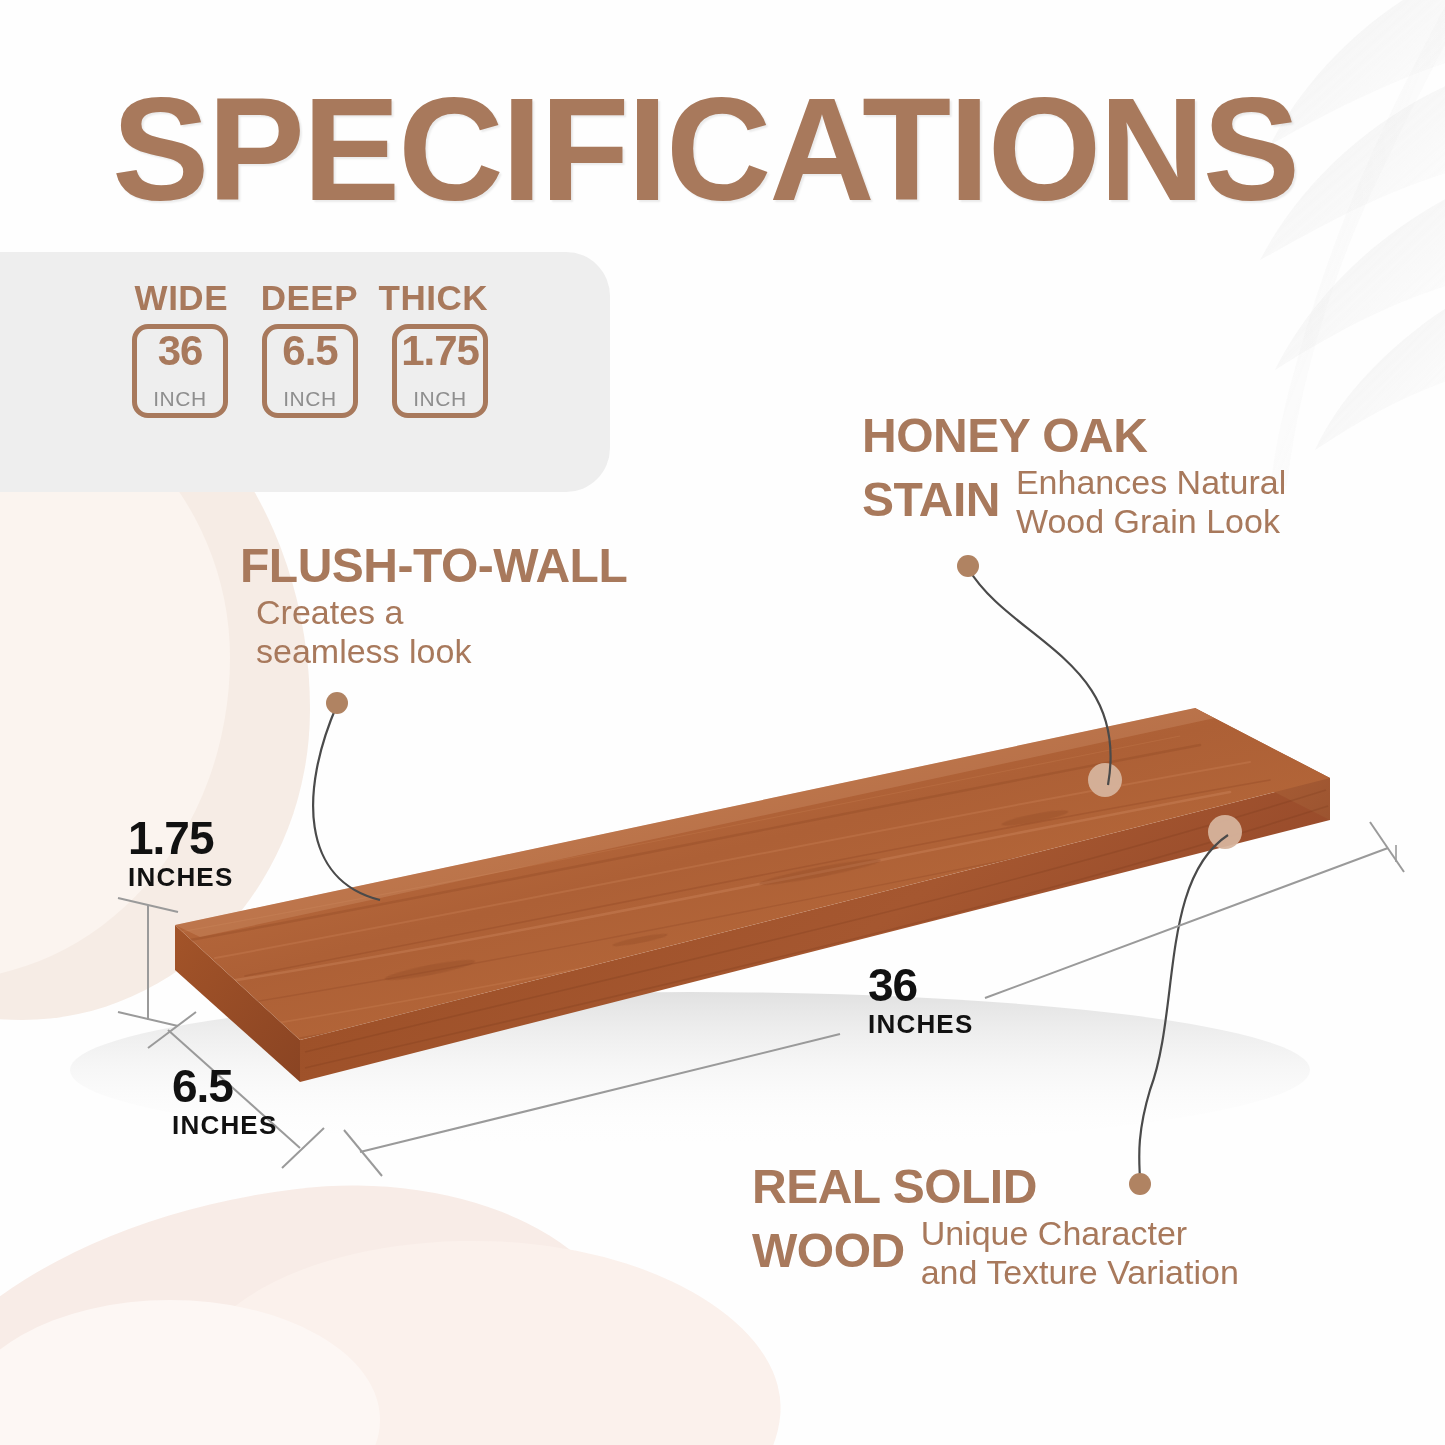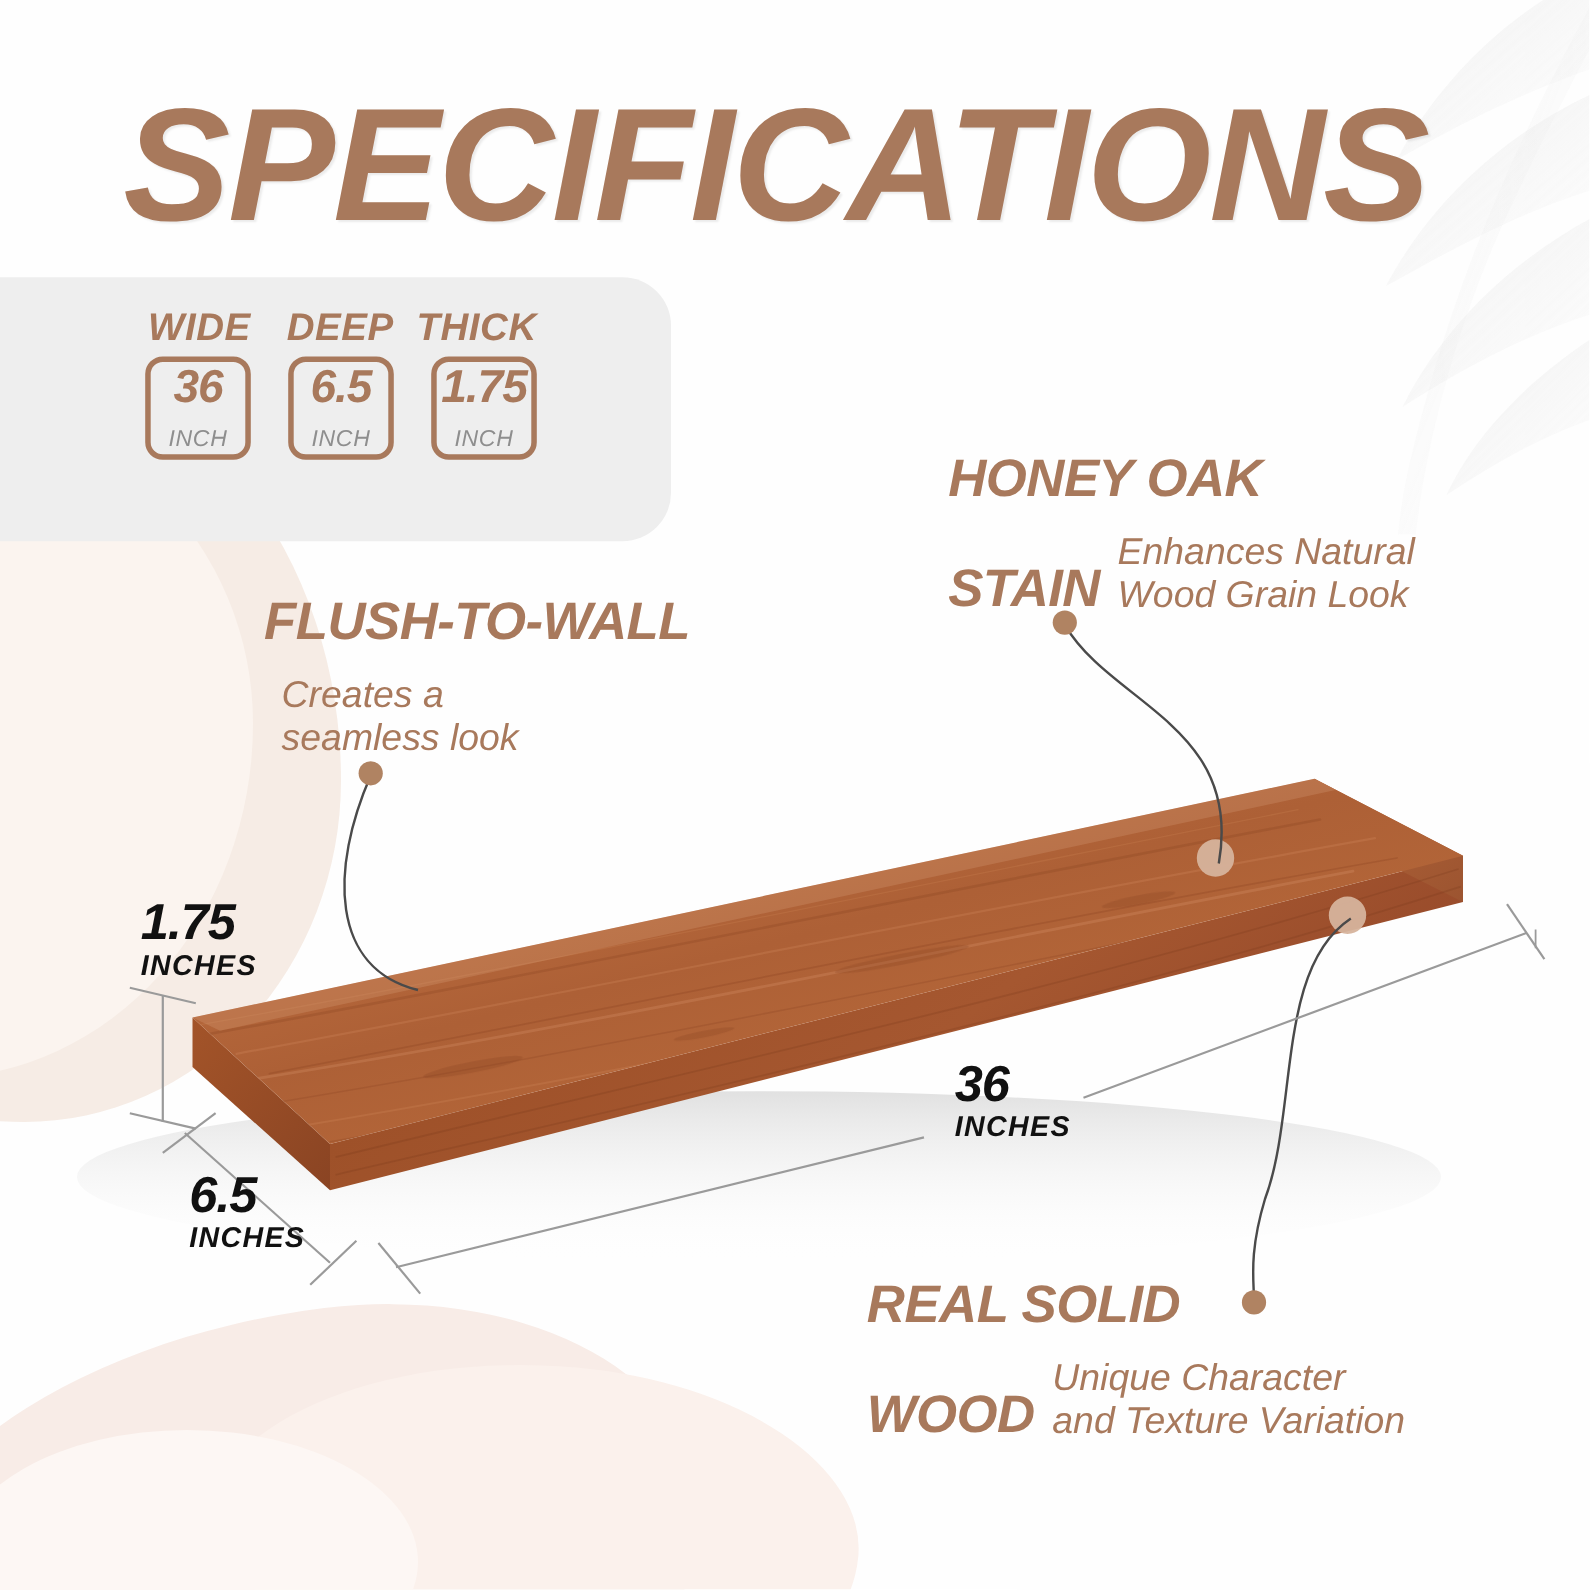--- a/index.html
+++ b/index.html
@@ -2,21 +2,21 @@
 <html><head>
 <meta charset="utf-8">
 <style>
   html,body{margin:0;padding:0;}
   body{
     width:1445px;height:1445px;
     background:#ffffff;
     font-family:"Liberation Sans", sans-serif;
     overflow:hidden;
   }
-  #stage{position:relative;width:1445px;height:1445px;overflow:hidden;background:#fefefe;font-style:italic;}
+  #stage{position:relative;width:1445px;height:1445px;overflow:hidden;background:#fefefe;}
 
   
   .blob{position:absolute;border-radius:50%;pointer-events:none;}
   #blob-left-outer{
     left:-330px;top:330px;width:640px;height:690px;
     background:#f6ece5;
     border-radius:52% 48% 45% 55%/50% 55% 45% 50%;
   }
   #blob-left-inner{
     left:-370px;top:360px;width:600px;height:620px;
@@ -86,26 +86,26 @@
 
   
   .callout{position:absolute;}
   .callout .ttl{
     font-size:48px;font-weight:bold;color:#a8795c;line-height:1.02;
     letter-spacing:-.5px;
   }
   .callout .sub{
     font-size:34px;color:#a8795c;line-height:1.14;font-weight:normal;
   }
-  .row-inline{display:flex;align-items:flex-end;margin-top:20px;}
+  .row-inline{display:flex;align-items:center;}
   .row-inline .sub{margin-left:16px;margin-top:2px;}
 
   #callout-flush{left:240px;top:542px;}
   #callout-honey{left:862px;top:412px;}
-  #callout-wood{left:788px;top:1163px;}
+  #callout-wood{left:752px;top:1163px;}
 
   
   #product{position:absolute;left:0;top:640px;width:1445px;height:560px;}
 
   
   .dim{position:absolute;color:#111111;text-align:left;}
   .dim .num{font-size:46px;font-weight:bold;line-height:1;letter-spacing:-1px;}
   .dim .unit{font-size:26px;font-weight:bold;letter-spacing:1.2px;line-height:1.25;}
   #dim-thick{left:128px;top:815px;}
   #dim-deep{left:172px;top:1063px;}

